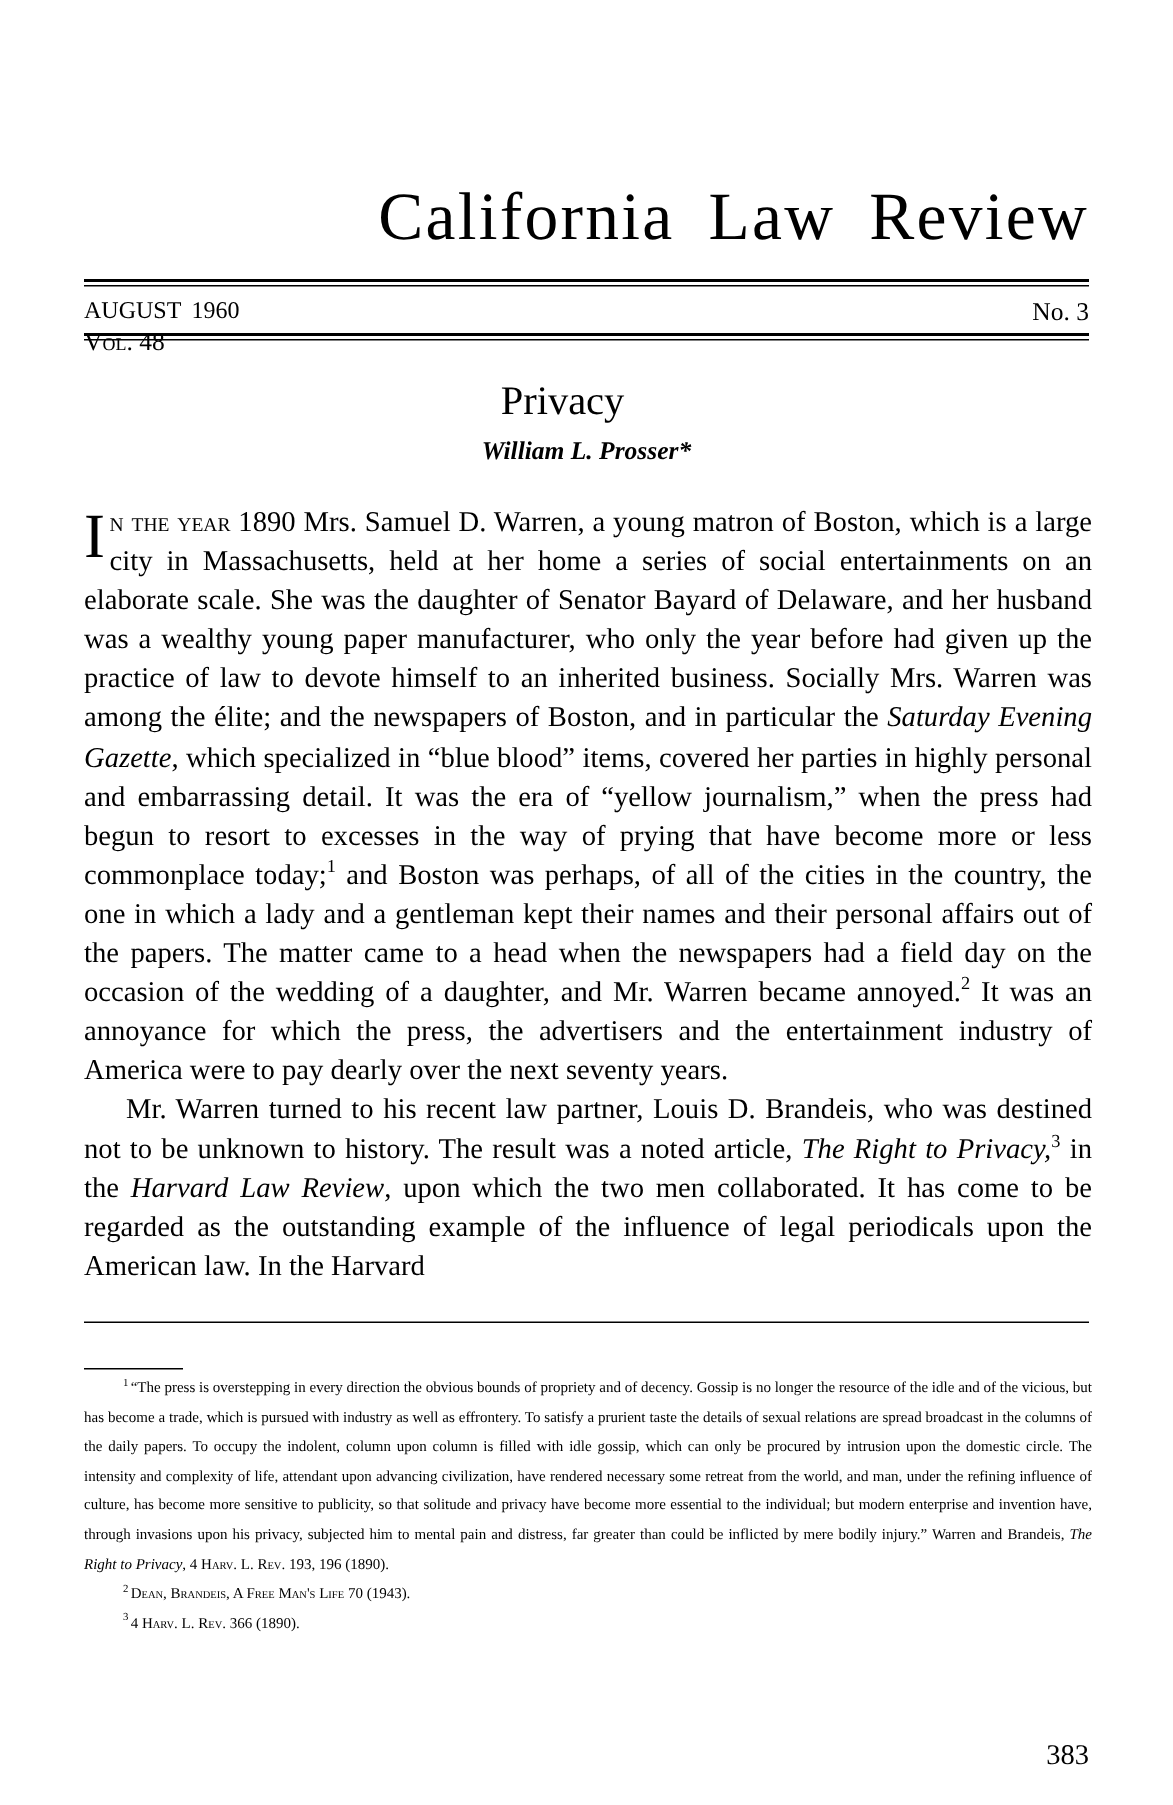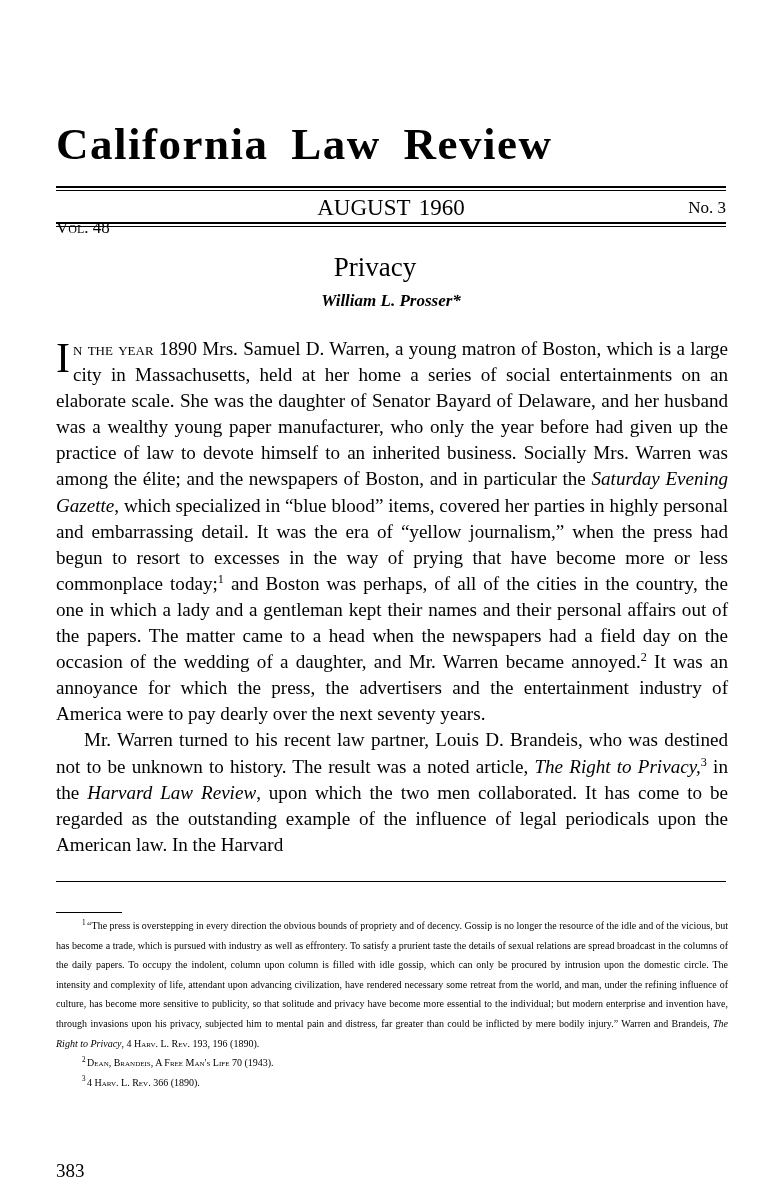--- a/index.html
+++ b/index.html
@@ -20,22 +20,21 @@
     left: 0; top: 0;
     width: 782px;
     height: 1203px;
   }
   
   .masthead {
     position: absolute;
     left: 56px;
     top: 122px;
     width: 670px;
-    text-align: left;
-    font-weight: bold;
+    text-align: right;
   }
   .journal-title {
     font-size: 45px;
     letter-spacing: 1.5px;
     word-spacing: 10px;
     line-height: 1;
     white-space: nowrap;
   }
   .rule-double {
     position: absolute;
@@ -60,22 +59,22 @@
     justify-content: space-between;
     font-size: 17px;
   }
   .smallcaps {
     font-variant: small-caps;
     margin-top: 40px;
   }
   .vol-center {
     position: absolute;
     left: 0; right: 0;
-    text-align: center;
-    font-size: 23px;
+    text-align: left;
+    font-size: 16px;
     word-spacing: 3px;
   }
   .vol-left, .vol-right { font-size: 17px; position: relative; z-index: 2; }
 
   
   .article-title {
     position: absolute;
     left: 40px;
     top: 252px;
     width: 670px;
@@ -168,20 +167,21 @@
     font-size: 0.72em;
     vertical-align: super;
     line-height: 0;
     margin-right: 1.5px;
   }
   .page-number {
     position: absolute;
     left: 56px;
     top: 1160px;
     width: 670px;
+    text-align: right;
     font-size: 19px;
   }
 </style>
 </head>
 <body>
 
 <div class="page">
 
   <div class="masthead">
     <div class="journal-title">California  Law  Review</div>

